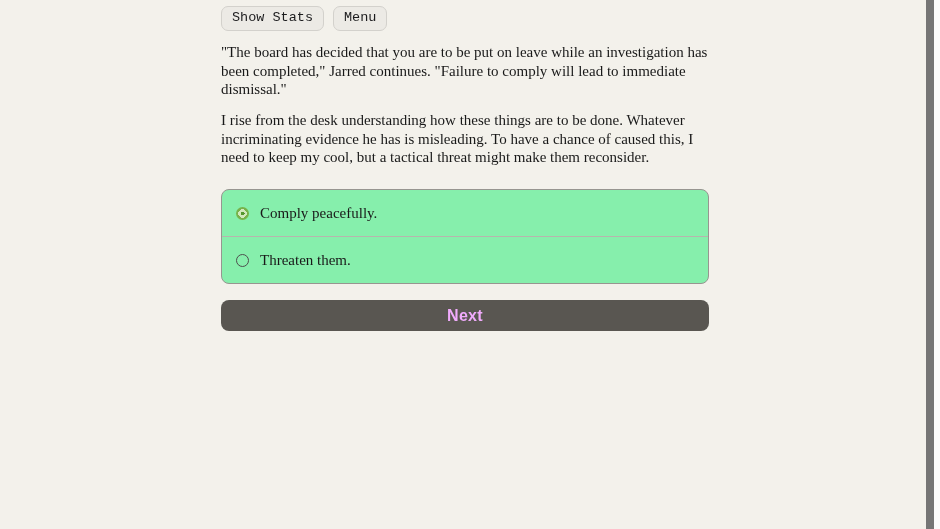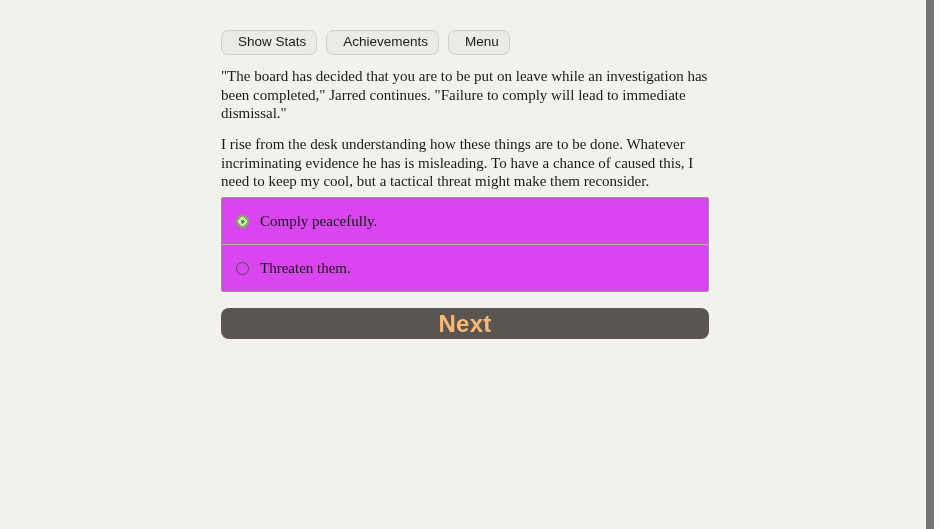--- a/index.html
+++ b/index.html
@@ -40,43 +40,42 @@
     top: 0;
     width: 488px;
   }
   .nav-row {
     display: flex;
     align-items: center;
     gap: 9px;
     padding-top: 6px;
   }
   .nav-btn {
-    font-family: Liberation Sans, sans-serif;
+    font-family: Liberation Mono, monospace;
     font-size: 13.5px;
     line-height: 1;
     color: #1b1b1d;
     background: #eceae5;
     border: 1px solid #d3d1cc;
     border-radius: 7px;
-    padding: 4px 10px 5px 16px;
+    padding: 4px 10px 5px 10px;
     cursor: pointer;
     white-space: nowrap;
-    margin-top: 24px;
   }
   .story p {
     font-size: 15px;
     line-height: 18.6px;
     margin: 12.5px 0 0 0;
     color: #191919;
   }
   .choices {
-    margin-top: 6px;
+    margin-top: 22px;
     border: 1px solid #979590;
-    border-radius: 2px;
-    background: #d946ef;
+    border-radius: 8px;
+    background: #86efac;
     overflow: hidden;
   }
   .choice-row {
     display: flex;
     align-items: center;
     height: 46px;
     padding: 0 14px;
     cursor: pointer;
   }
   .choice-row + .choice-row {
@@ -104,41 +103,40 @@
     cursor: pointer;
     color: #191919;
   }
   .next-btn {
     margin-top: 16px;
     width: 100%;
     height: 31px;
     background: #595651;
     border: none;
     border-radius: 8px;
-    color: #fdba74;
+    color: #f0abfc;
     font-family: "Liberation Sans", "DejaVu Sans", sans-serif;
     font-weight: bold;
-    font-size: 24px;
+    font-size: 16px;
     letter-spacing: 0.3px;
     cursor: pointer;
     display: flex;
     align-items: center;
     justify-content: center;
   }
 </style>
 </head>
 <body>
 
 <div class="screen">
 
   <div class="content">
 
     <div class="nav-row">
       <button class="nav-btn">Show Stats</button>
-      <button class="nav-btn">Achievements</button>
       <button class="nav-btn">Menu</button>
     </div>
 
     <div class="story">
       <p>"The board has decided that you are to be put on leave while an investigation has been completed," Jarred continues. "Failure to comply will lead to immediate dismissal."</p>
       <p>I rise from the desk understanding how these things are to be done. Whatever incriminating evidence he has is misleading. To have a chance of caused this, I need to keep my cool, but a tactical threat might make them reconsider.</p>
     </div>
 
     <div class="choices">
       <div class="choice-row">

